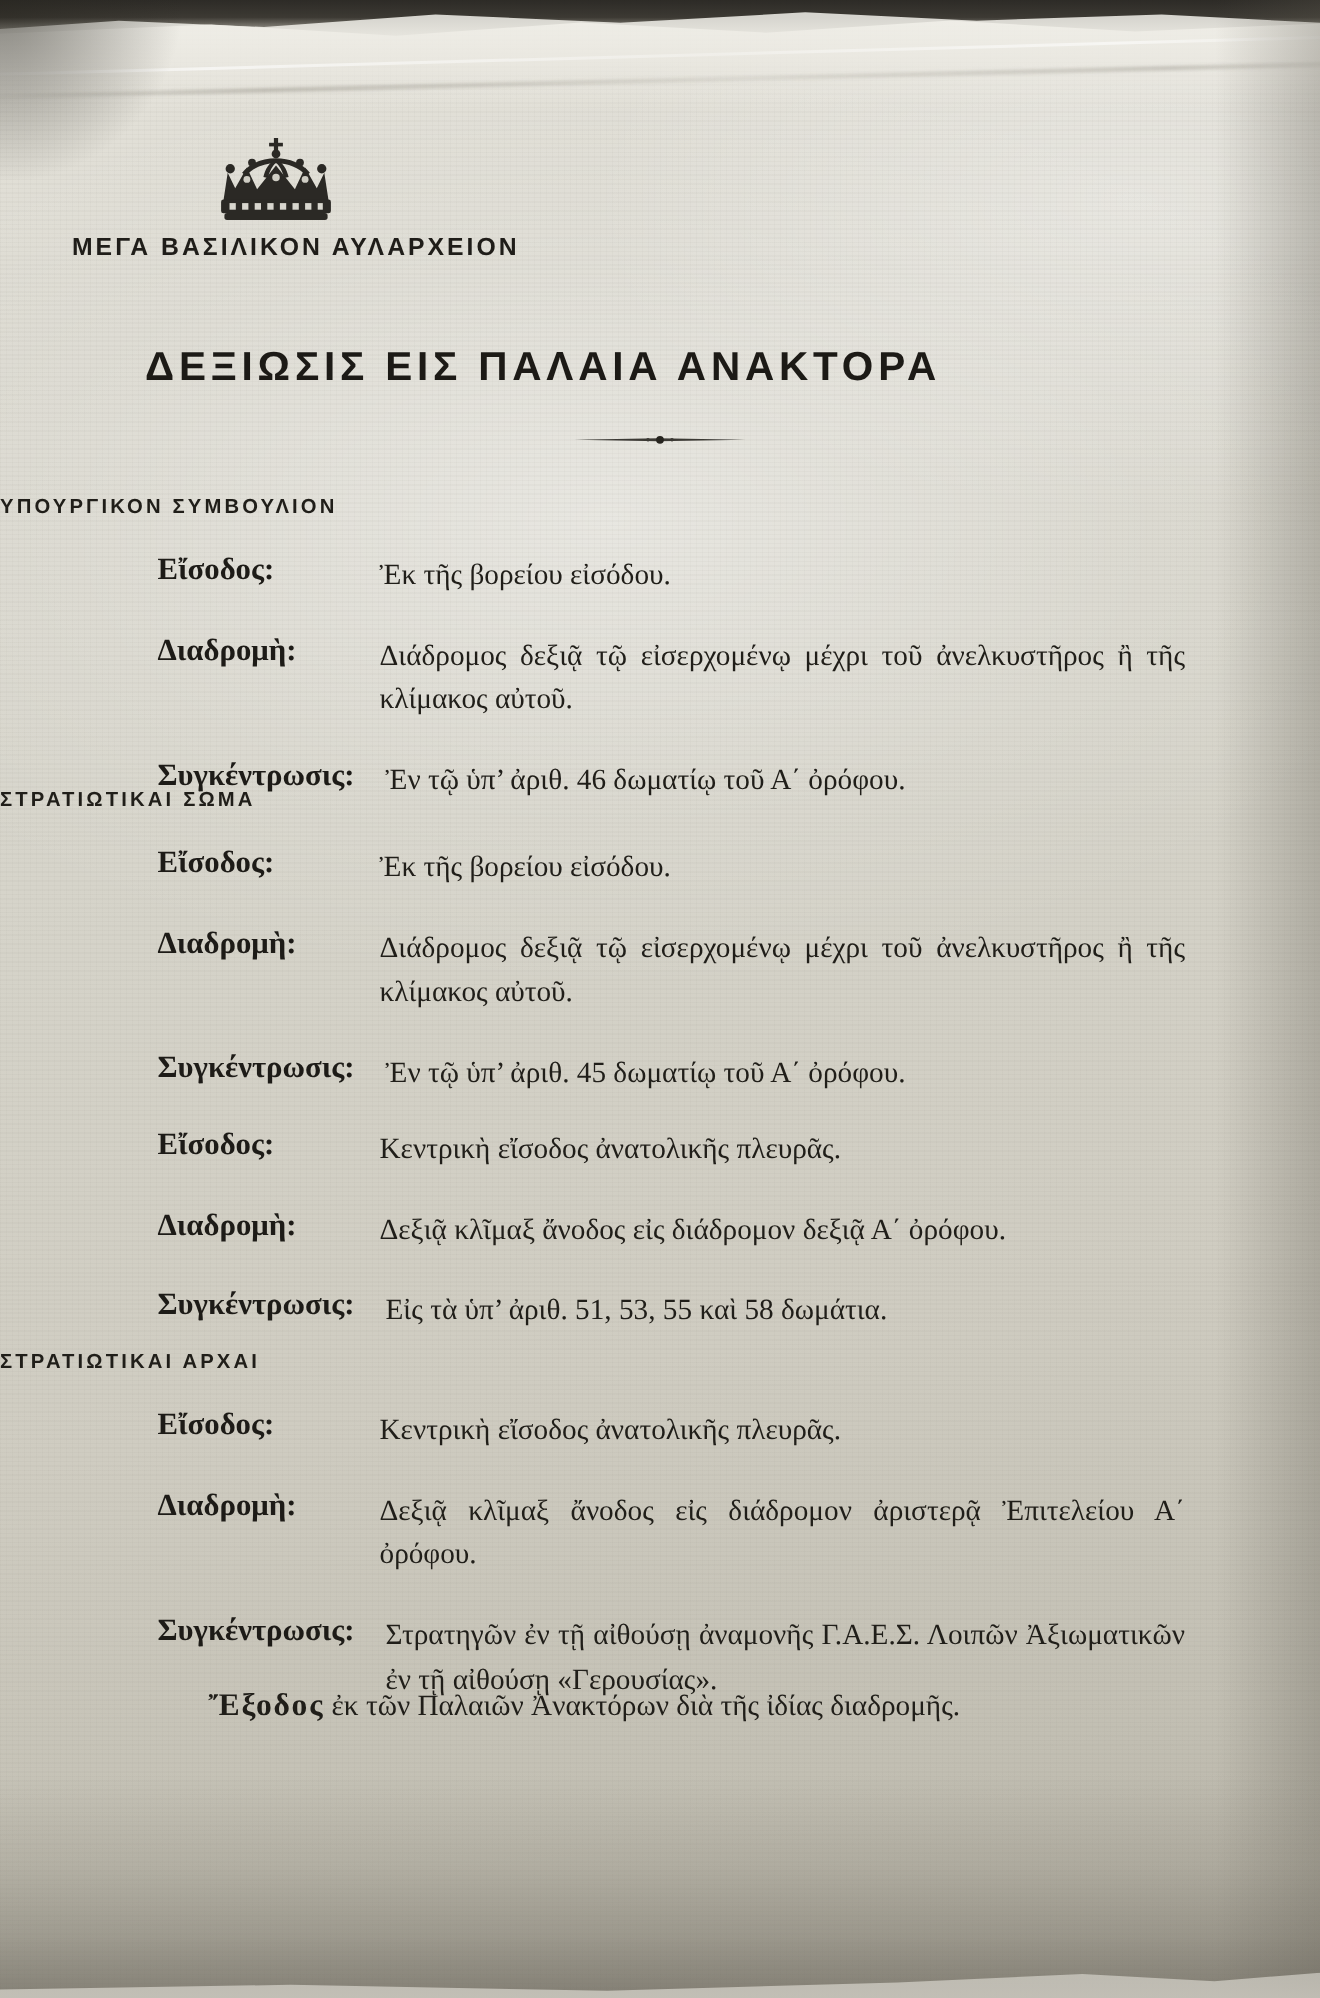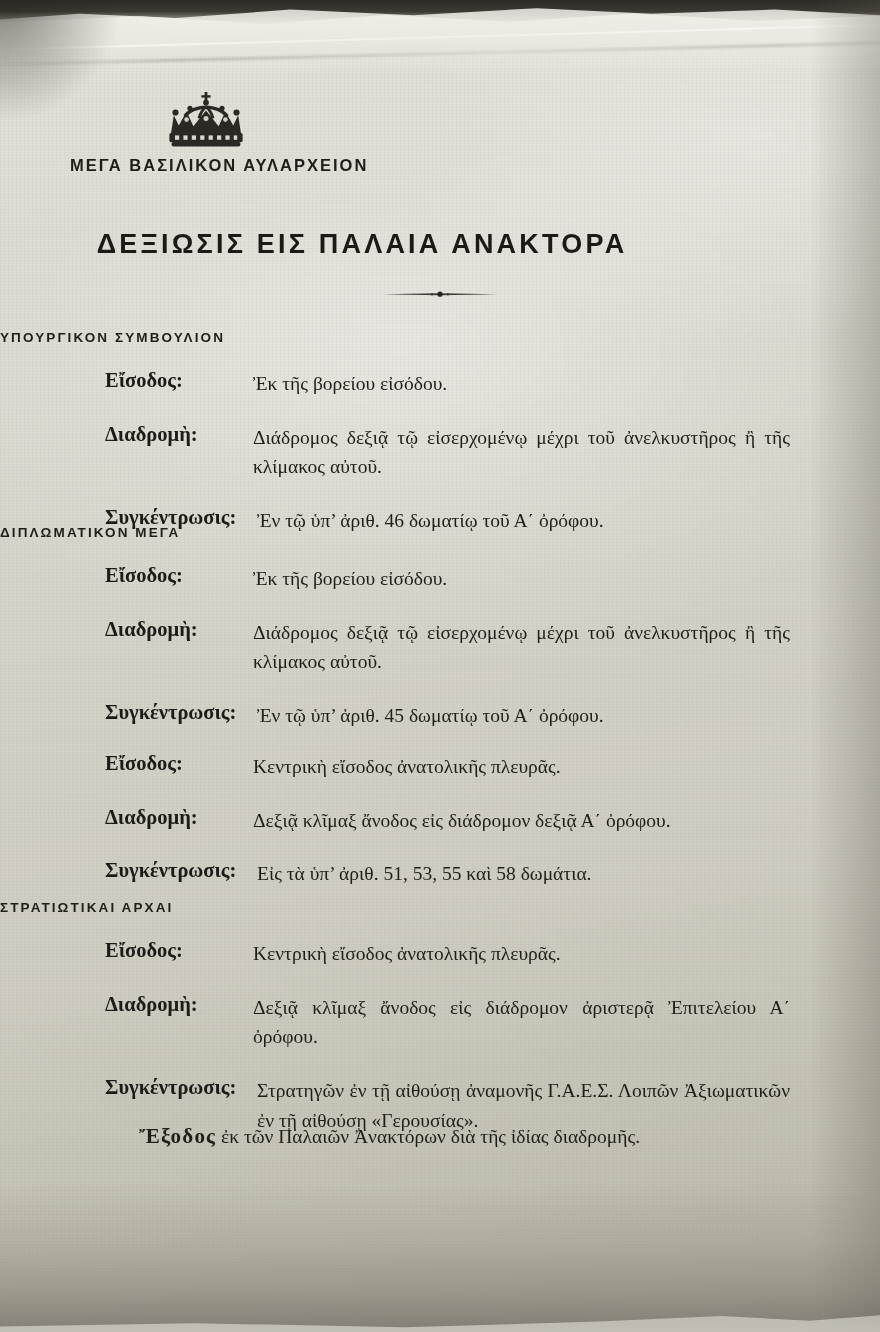--- a/index.html
+++ b/index.html
@@ -100,21 +100,21 @@
   .content {
     position: absolute;
     inset: 0;
     color: #23211c;
   }
 
   
   .letterhead {
     position: absolute;
     top: 92px;
-    left: 70px;
+    left: 48px;
     width: 420px;
   }
   .crown {
     display: block;
     margin-left: 94px;
     margin-bottom: 6px;
   }
   .letterhead-title {
     font-family: "Liberation Sans", "DejaVu Sans", sans-serif;
     font-weight: bold;
@@ -275,21 +275,21 @@
         <span class="row-label">Διαδρομὴ:</span>
         <span class="row-body justify">Διάδρομος δεξιᾷ τῷ εἰσερχομένῳ μέχρι τοῦ ἀνελκυστῆρος ἢ τῆς κλίμακος αὐτοῦ.</span>
       </div>
       <div class="row tight">
         <span class="row-label">Συγκέντρωσις:</span>
         <span class="row-body">Ἐν τῷ ὑπ’ ἀριθ. 46 δωματίῳ τοῦ Α΄ ὀρόφου.</span>
       </div>
     </div>
 
     <div class="section" style="top:525px;">
-      <div class="section-heading">ΔΙΠΛΩΜΑΤΙΚΟΝ ΜΕΓΑ</div>
+      <div class="section-heading">ΣΤΡΑΤΙΩΤΙΚΑΙ ΣΩΜΑ</div>
       <div class="row">
         <span class="row-label">Εἴσοδος:</span>
         <span class="row-body">Ἐκ τῆς βορείου εἰσόδου.</span>
       </div>
       <div class="row">
         <span class="row-label">Διαδρομὴ:</span>
         <span class="row-body justify">Διάδρομος δεξιᾷ τῷ εἰσερχομένῳ μέχρι τοῦ ἀνελκυστῆρος ἢ τῆς κλίμακος αὐτοῦ.</span>
       </div>
       <div class="row tight">
         <span class="row-label">Συγκέντρωσις:</span>

